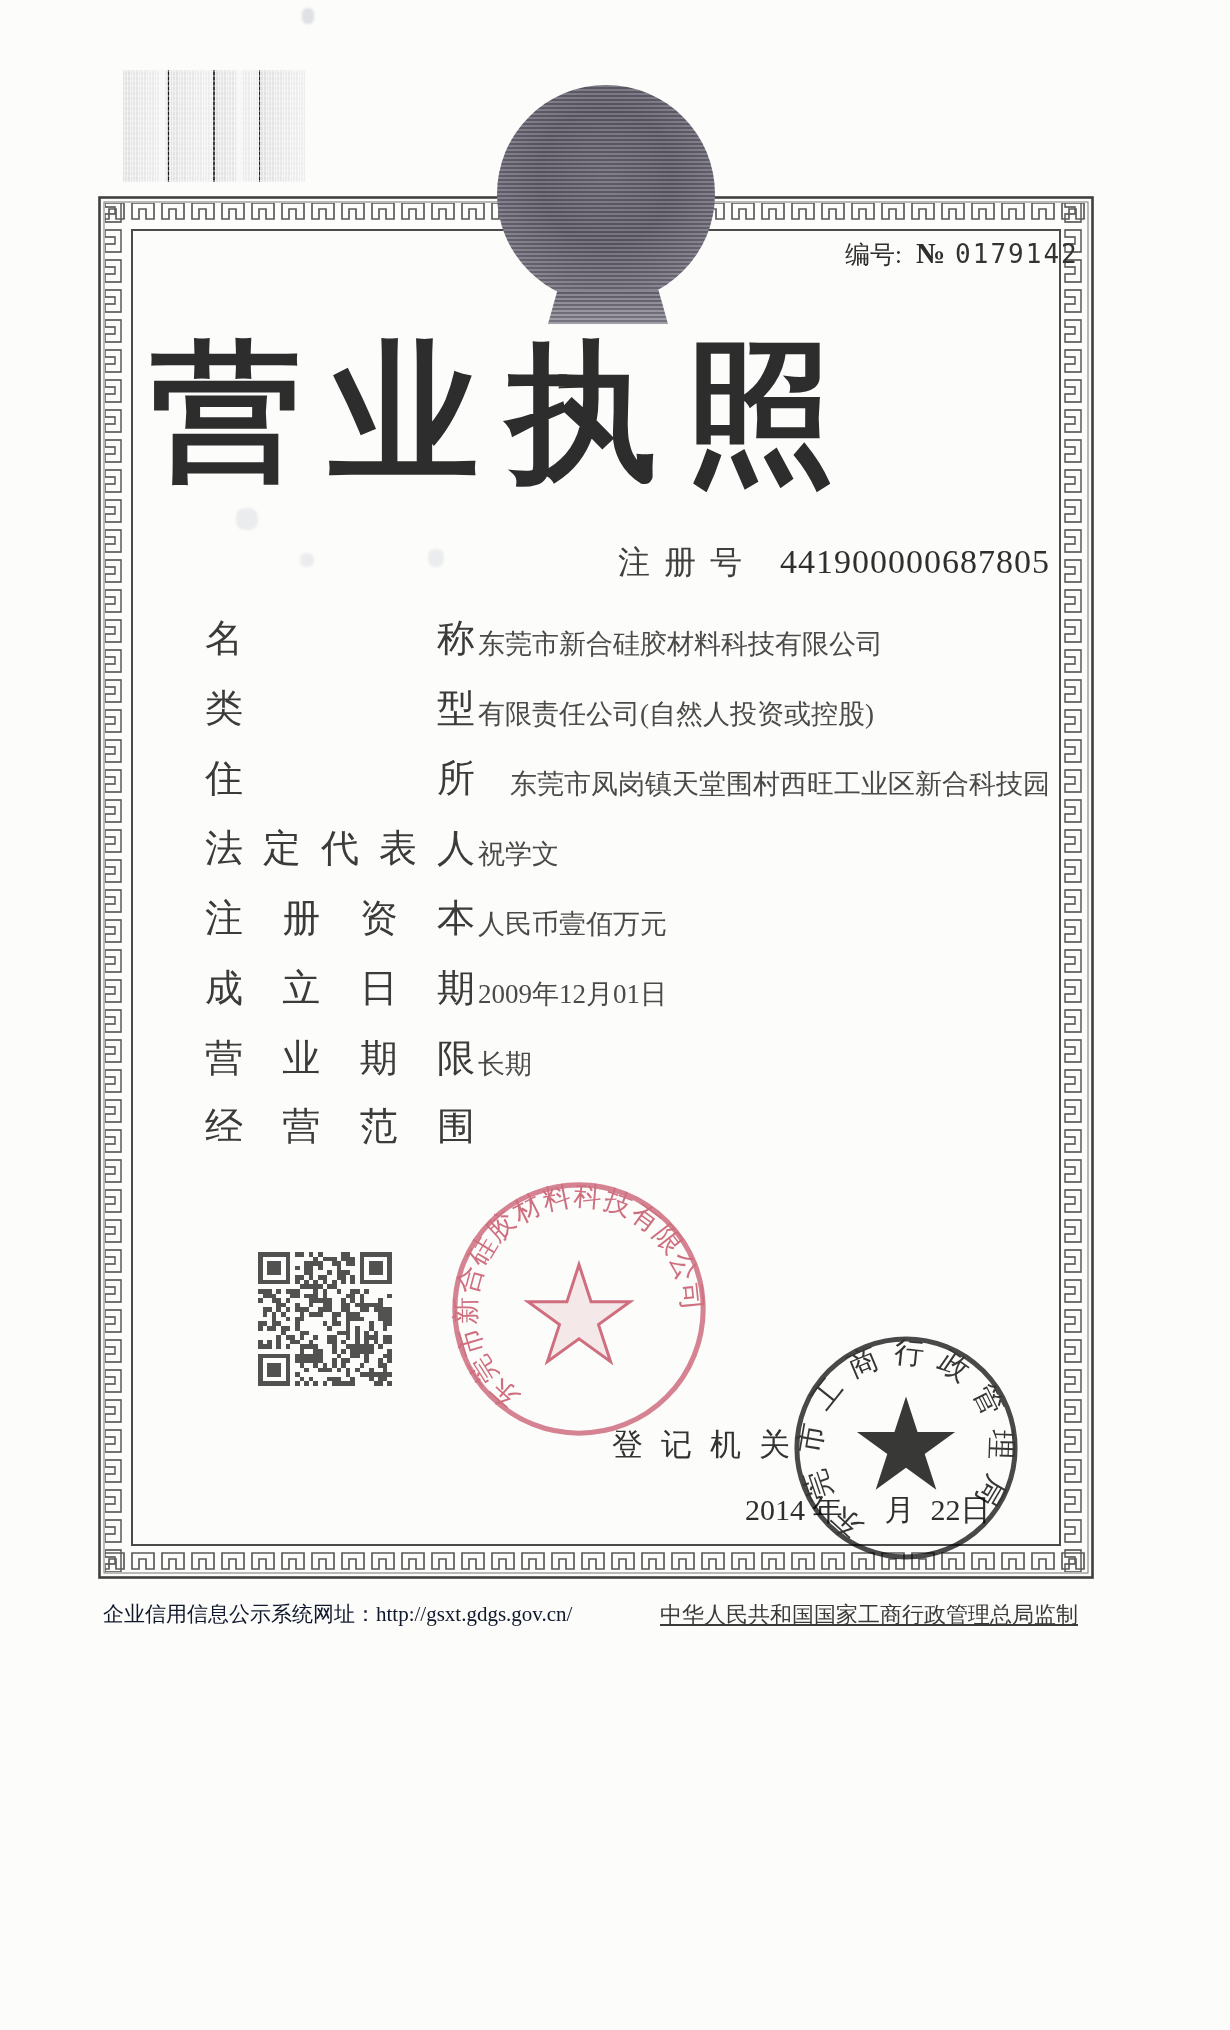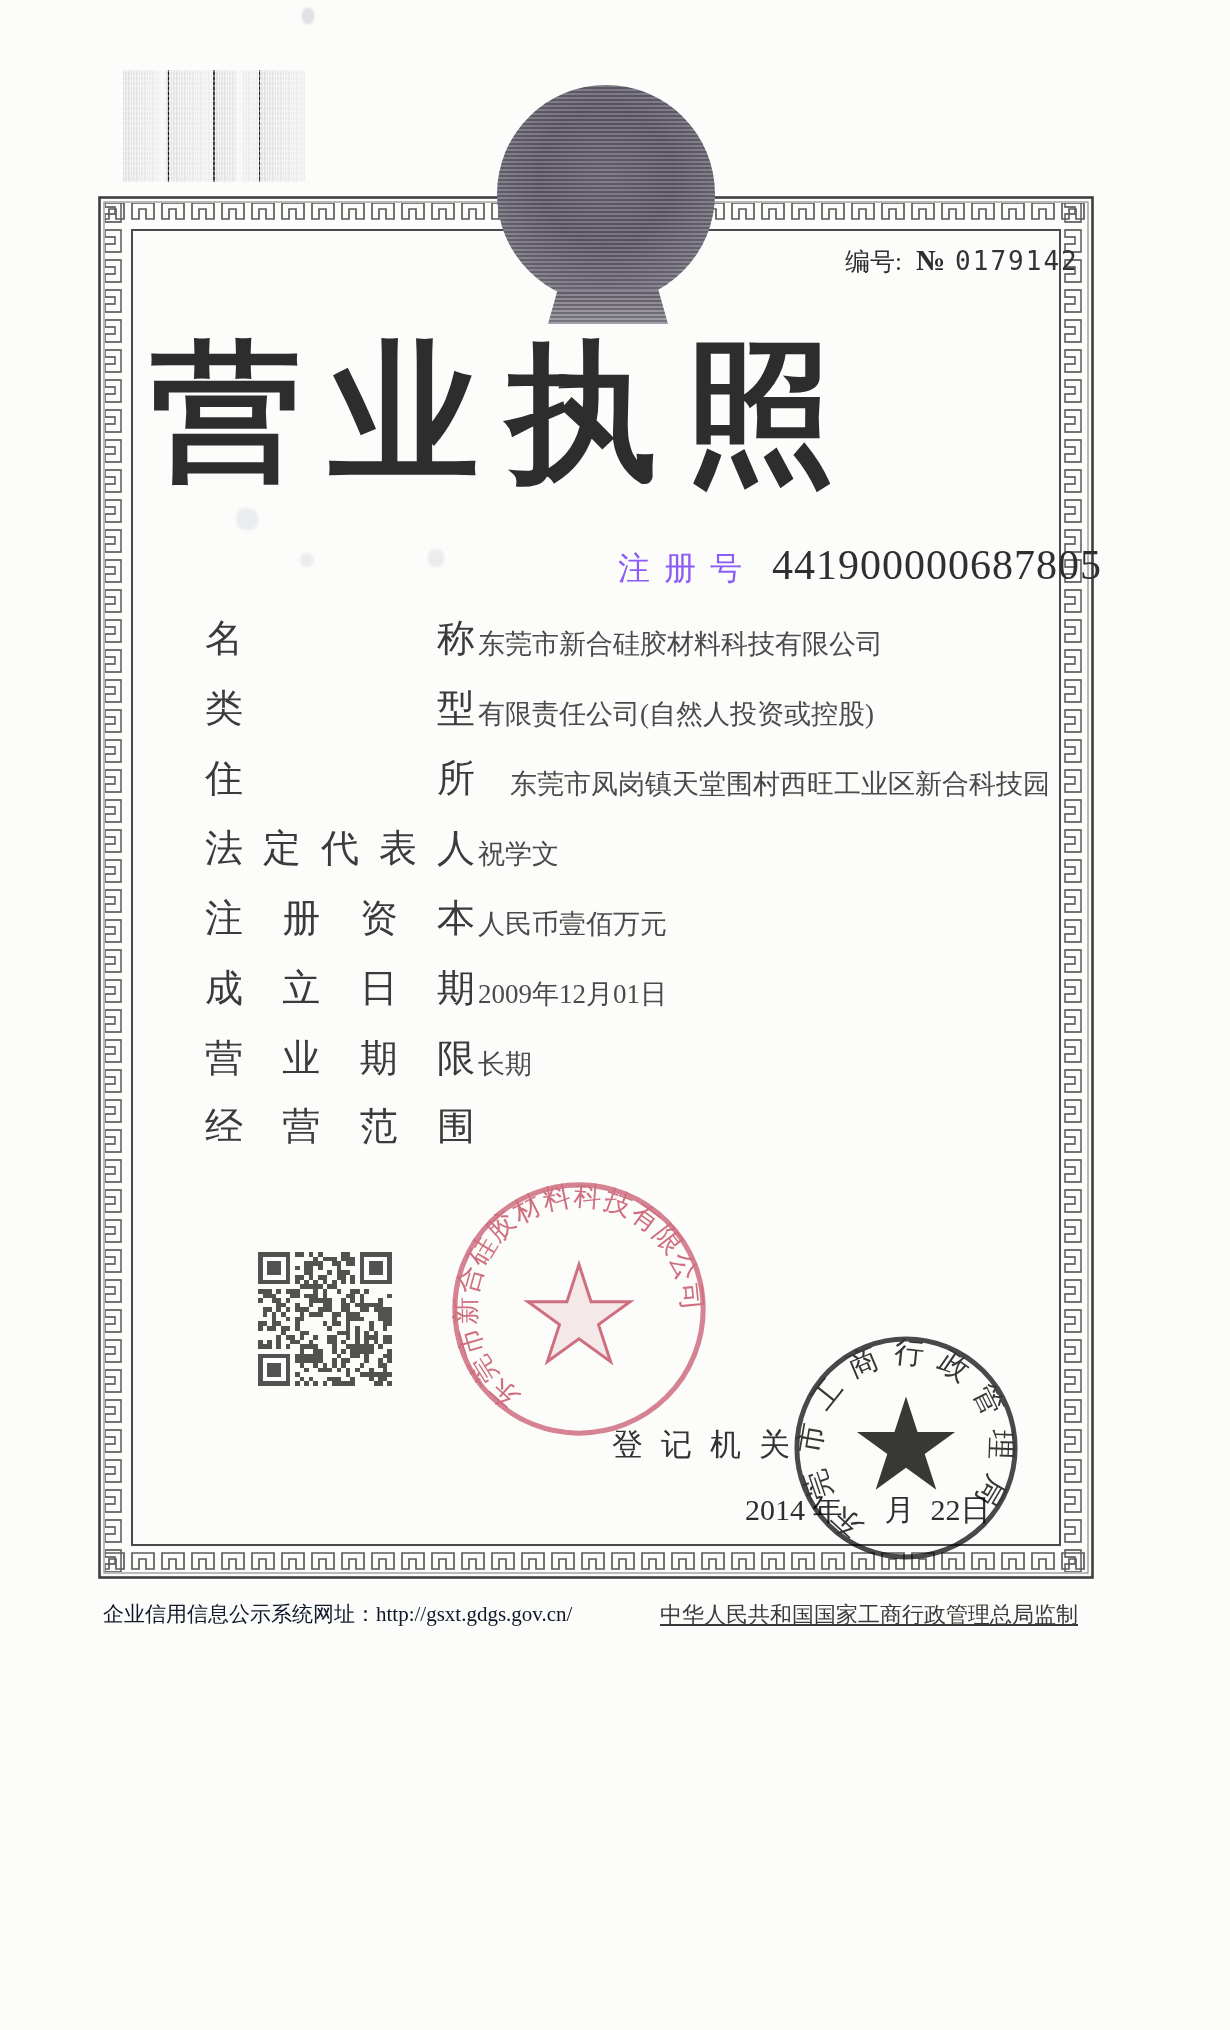--- a/index.html
+++ b/index.html
@@ -40,34 +40,34 @@
   .smudge{width:22px;height:22px;border-radius:40%;background:#8a93a8;opacity:.14;filter:blur(1px);}
   .smudge.s1{left:236px;top:508px;}
   .smudge.s2{left:300px;top:553px;width:14px;height:14px;}
   .smudge.s3{left:428px;top:549px;width:16px;height:18px;}
   .smudge.s4{left:302px;top:8px;width:12px;height:16px;opacity:.25;}
 
   
   .frame{left:98px;top:196px;}
 
   
-  .serial{left:845px;top:244px;font-size:25px;color:#2e2e2e;white-space:nowrap;}
+  .serial{left:845px;top:237px;font-size:25px;color:#2e2e2e;white-space:nowrap;}
   .serial .no-sym{font-weight:bold;font-size:29px;margin:0 10px 0 14px;font-family:"Liberation Serif",serif;}
   .serial .num{font-family:"DejaVu Sans Mono", monospace;font-size:26px;letter-spacing:2px;color:#333;}
 
   
   .title{left:123px;top:330px;width:996px;margin:0;
     font-family:"Liberation Sans", sans-serif;font-weight:bold;
     font-size:150px;line-height:1.1;letter-spacing:28px;text-indent:28px;color:#262626;
     filter:contrast(.92);}
 
   
   .regline{left:618px;top:541px;display:flex;align-items:baseline;white-space:nowrap;}
-  .regline .lbl{font-size:32px;letter-spacing:14px;color:#8b5cf6;margin-right:16px;}
-  .regline .val{font-size:42px;color:#2f2f2f;letter-spacing:1px;}
+  .regline .lbl{font-size:32px;letter-spacing:14px;color:#404040;margin-right:24px;}
+  .regline .val{font-size:34px;color:#2f2f2f;letter-spacing:1px;}
 
   
   .row{position:absolute;left:205px;display:flex;align-items:flex-start;}
   .row .lbl{width:270px;flex:0 0 270px;font-size:38px;font-weight:500;color:#3b3b3b;
     text-align:justify;text-align-last:justify;line-height:1.15;}
   .row .val{margin-left:3px;padding-top:9px;font-size:27px;color:#4a4a4a;white-space:nowrap;}
   .row.scope .val{white-space:normal;width:600px;font-size:21.5px;line-height:1.55;padding-top:6px;color:#4e4e4e;}
   .r0{top:617px;} .r1{top:687px;} .r2{top:757px;gap:32px;} .r3{top:827px;}
   .r4{top:897px;} .r5{top:967px;} .r6{top:1037px;} .r7{top:1105px;}
 

